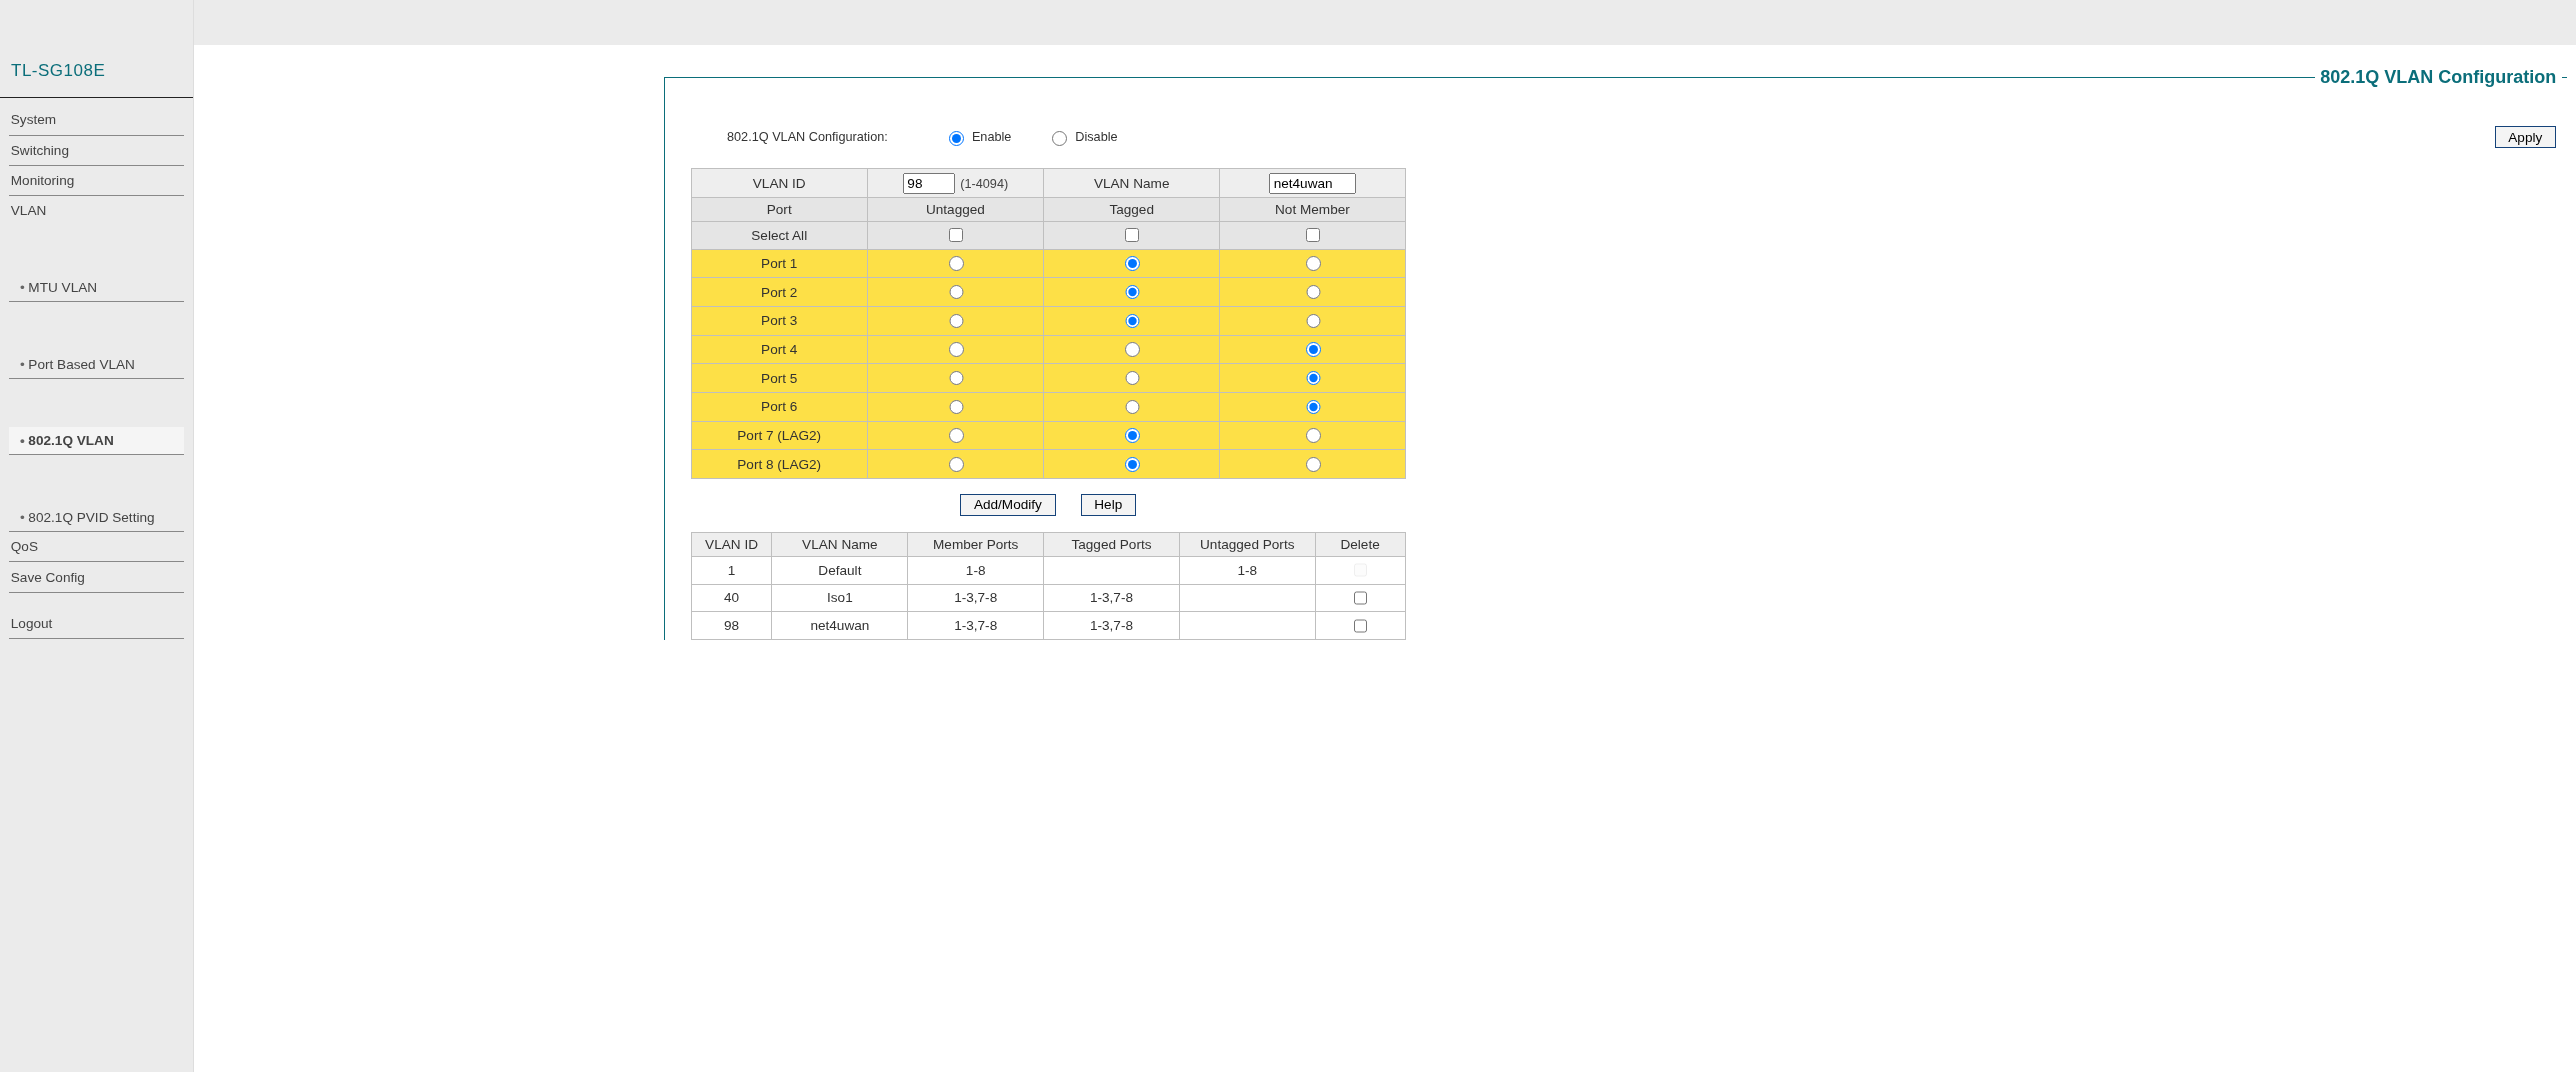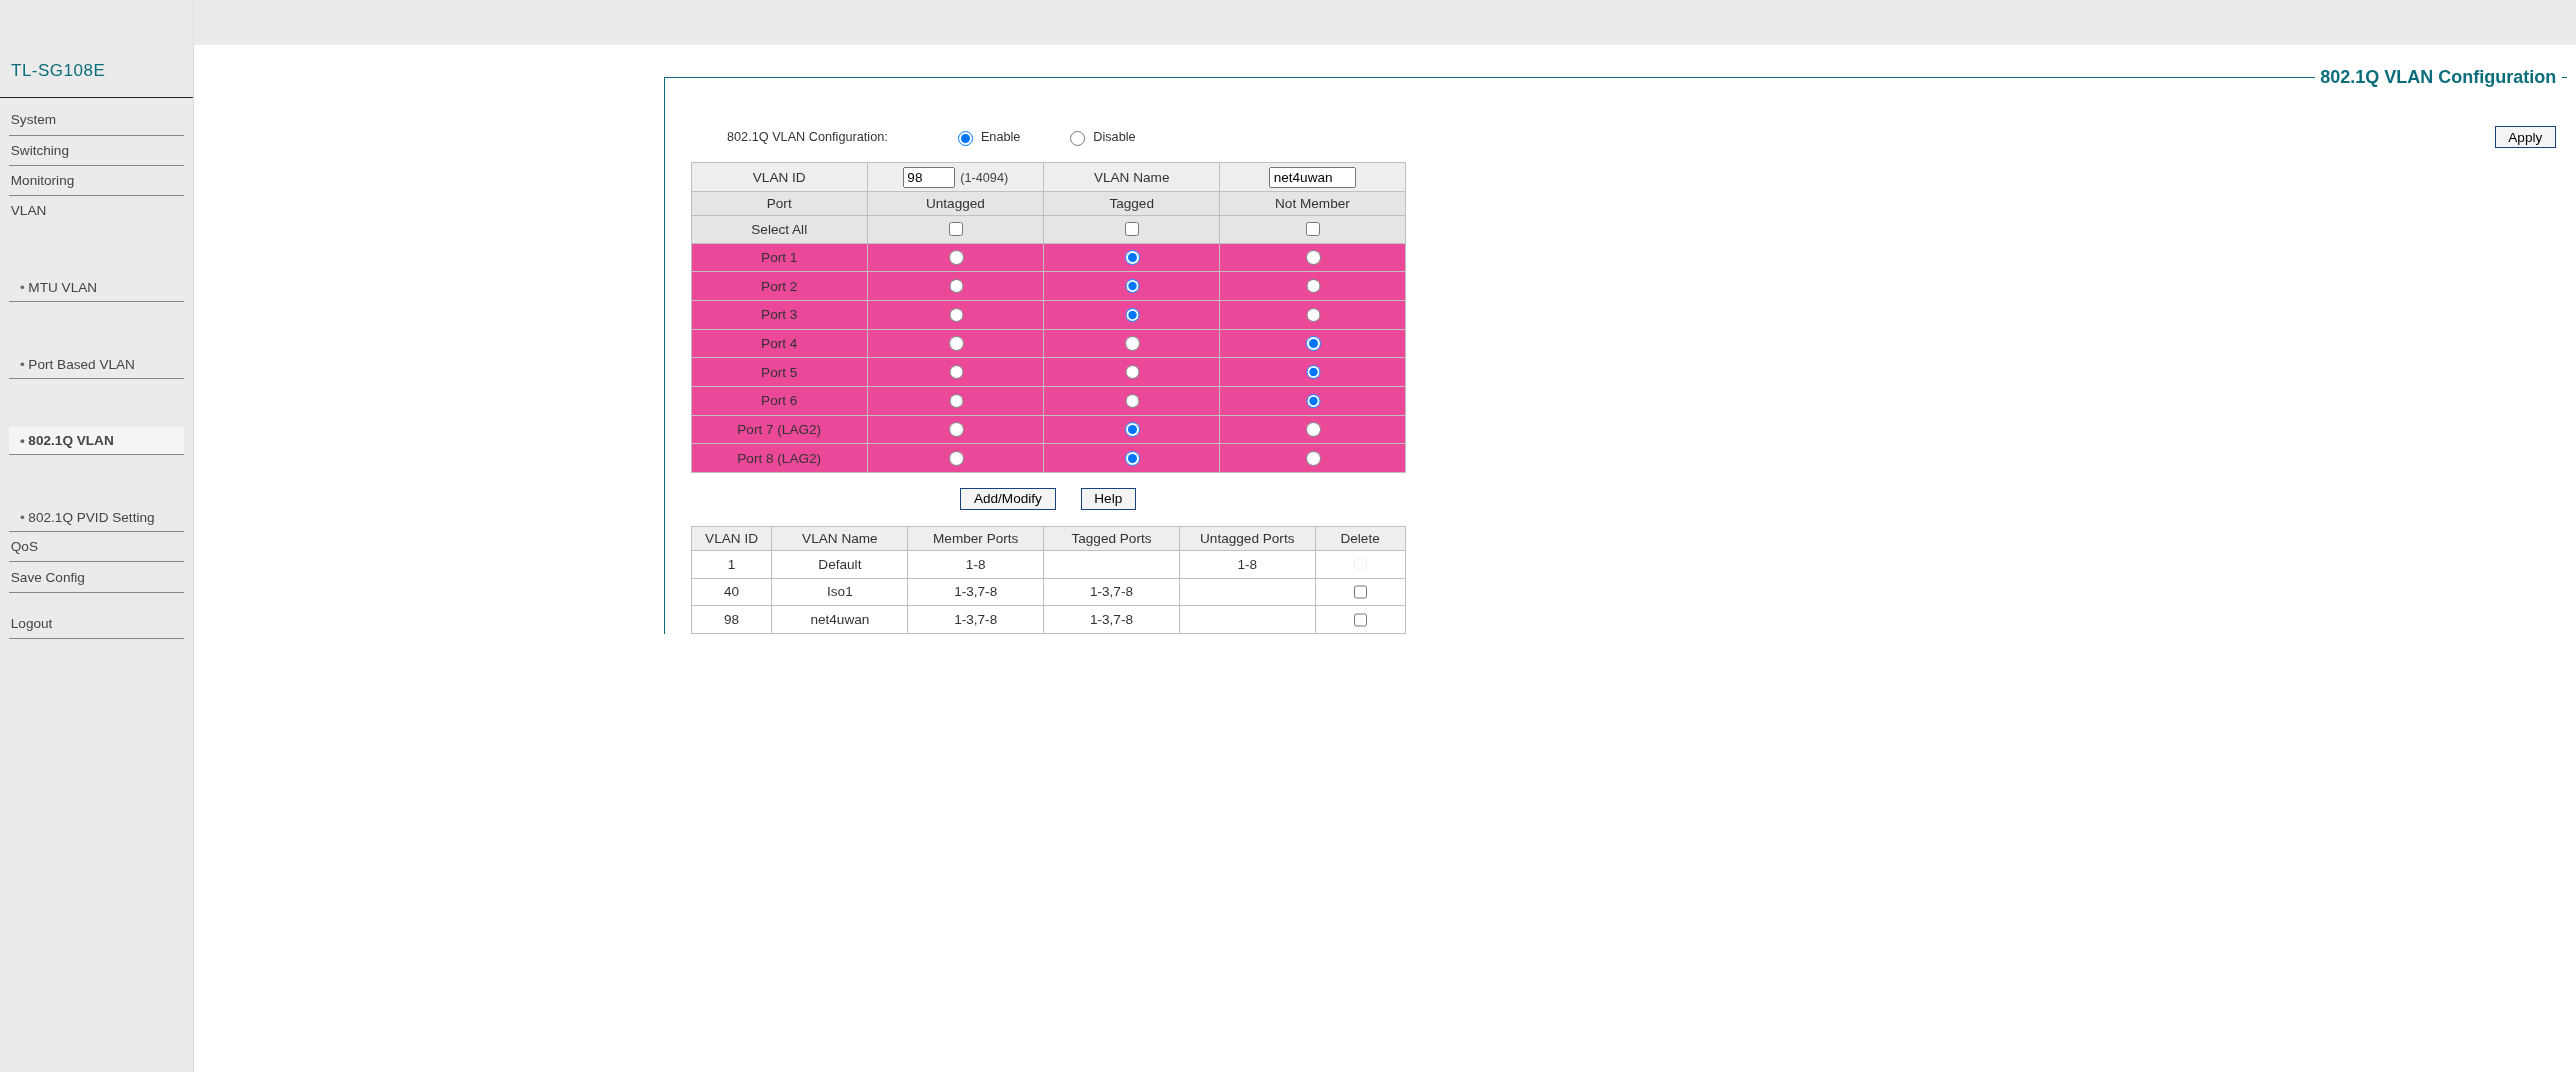--- a/index.html
+++ b/index.html
@@ -79,22 +79,22 @@
     color: #0b6e7a;
     font-size: 18px;
     font-weight: bold;
     padding: 0 5.4px;
     margin-left: -5.4px;
     text-align: right;
   }
   .cfg-row {
     display: flex;
     align-items: center;
-    gap: 27px;
-    margin: 11px 0 14px 40px;
+    gap: 18px;
+    margin: 11px 0 20px 40px;
   }
   .cfg-label { min-width: 199px; }
   .radio-wrap { display:flex; align-items:center; gap:5.4px; margin-right:18px;}
   input[type=radio]{ width:14.5px; height:14.5px; }
   .btn {
     background: #f4f4f4;
     border: 0.9px solid #15437a;
     padding: 2.7px 12.7px;
     font-size: 13.6px;
     cursor: pointer;
@@ -106,21 +106,21 @@
     width: 715px;
     margin-left: 3.6px;
   }
   table.port-table th, table.port-table td {
     border: 0.9px solid #bfbfbf;
     padding: 3.6px 5.4px;
     text-align: center;
     font-weight: normal;
     font-size: 13.6px;
     height: 23.5px;
-    background: #ec4899;
+    background: #fde047;
   }
   table.port-table th { background: #eeeeee; }
   table.port-table .hdr2 th { background:#e5e5e5; }
   .vlanid-input { width:52px; font-size:13.6px; padding:0.9px 2.7px; }
   .range-hint { font-size:12.7px; color:#444; margin-left:1.8px;}
   .vname-input { width:87px; font-size:13.6px; padding:0.9px 2.7px; }
   input[type=checkbox]{ width:13.6px; height:13.6px; }
   .row-buttons {
     display:flex; justify-content:center; gap:25px;
     margin: 14.5px 0 16.3px 3.6px;

